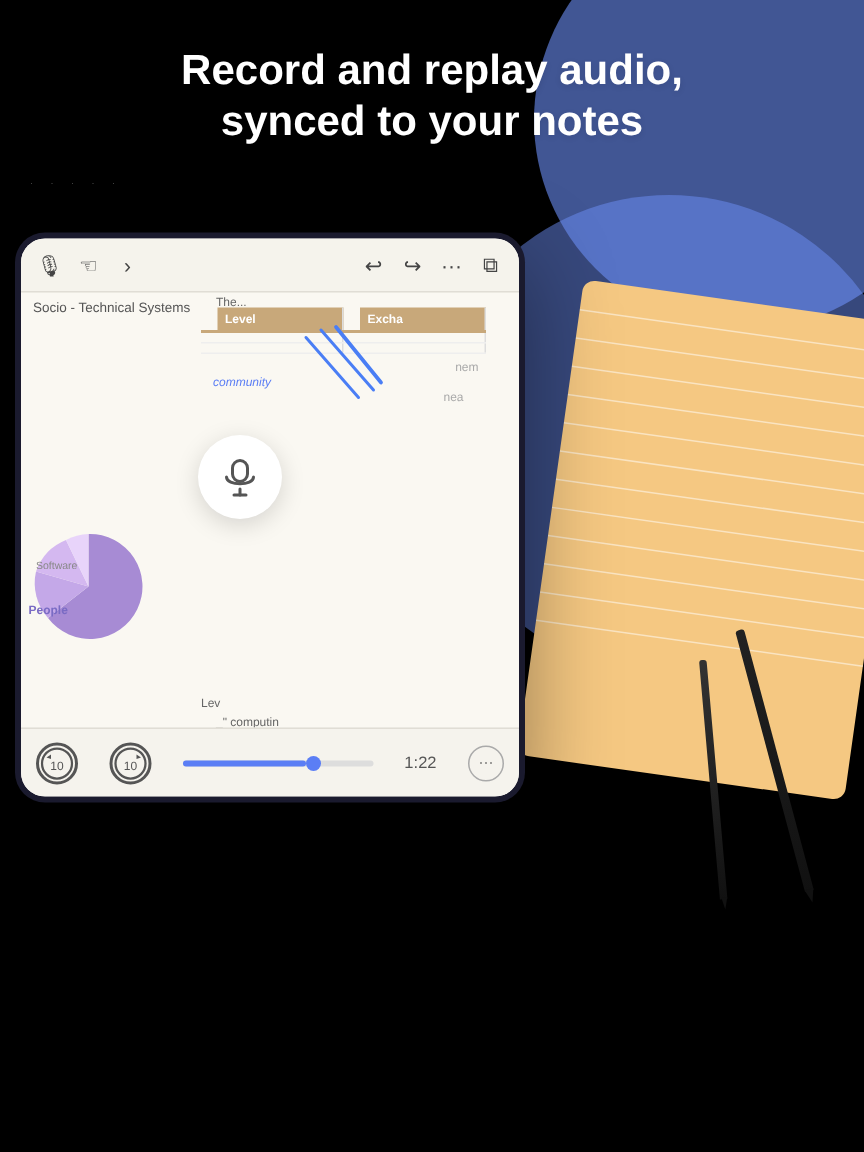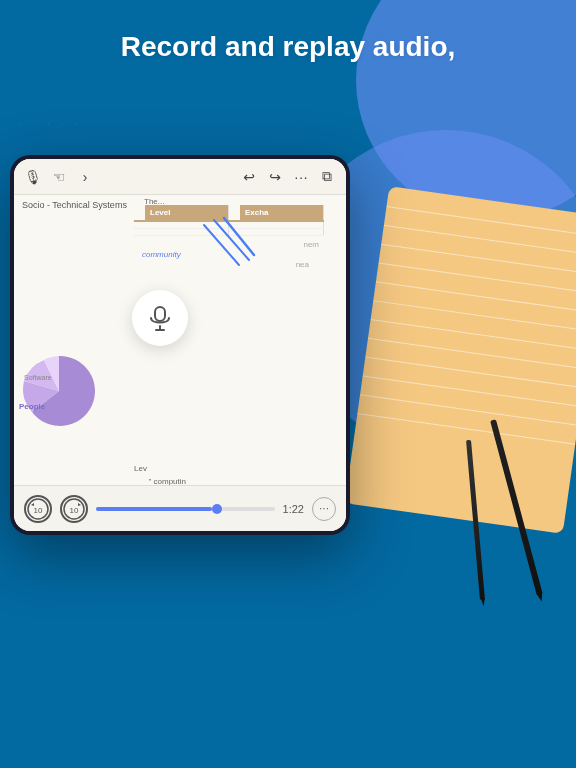--- a/index.html
+++ b/index.html
@@ -9,21 +9,21 @@
       height: 768px;
       overflow: hidden;
       background: #5b7ef5;
       font-family: 'Helvetica Neue', Arial, sans-serif;
       position: relative;
     }
 
     .bg-container {
       width: 576px;
       height: 768px;
-      background: #0369a1;
+      background: #000000;
       position: relative;
       overflow: hidden;
     }
 
     
     .blob-top-right {
       position: absolute;
       top: -60px;
       right: -60px;
       width: 280px;
@@ -281,21 +281,21 @@
       position: absolute;
       bottom: 0;
       left: 0;
       right: 0;
       height: 46px;
       background: rgba(245, 243, 236, 0.97);
       border-top: 1px solid #e0ddd5;
       display: flex;
       align-items: center;
       padding: 0 10px;
-      gap: 8px;
+      gap: 21px;
       z-index: 30;
     }
 
     .player-btn-circle {
       width: 28px;
       height: 28px;
       border: 2px solid #555;
       border-radius: 50%;
       display: flex;
       align-items: center;
@@ -430,20 +430,21 @@
 <div class="bg-container">
 
   <div class="blob-top-right"></div>
   <div class="blob-center-right"></div>
 
   <div class="dots-decoration">· · · · ·</div>
 
   <div class="header-text">
     <div class="header-title">
       <span>Record and replay audio,</span><br>
+      <span>synced to your notes</span>
     </div>
   </div>
 
   <div class="notepad">
     <div class="notepad-lines">
       <div class="notepad-line"></div>
       <div class="notepad-line"></div>
       <div class="notepad-line"></div>
       <div class="notepad-line"></div>
       <div class="notepad-line"></div>

